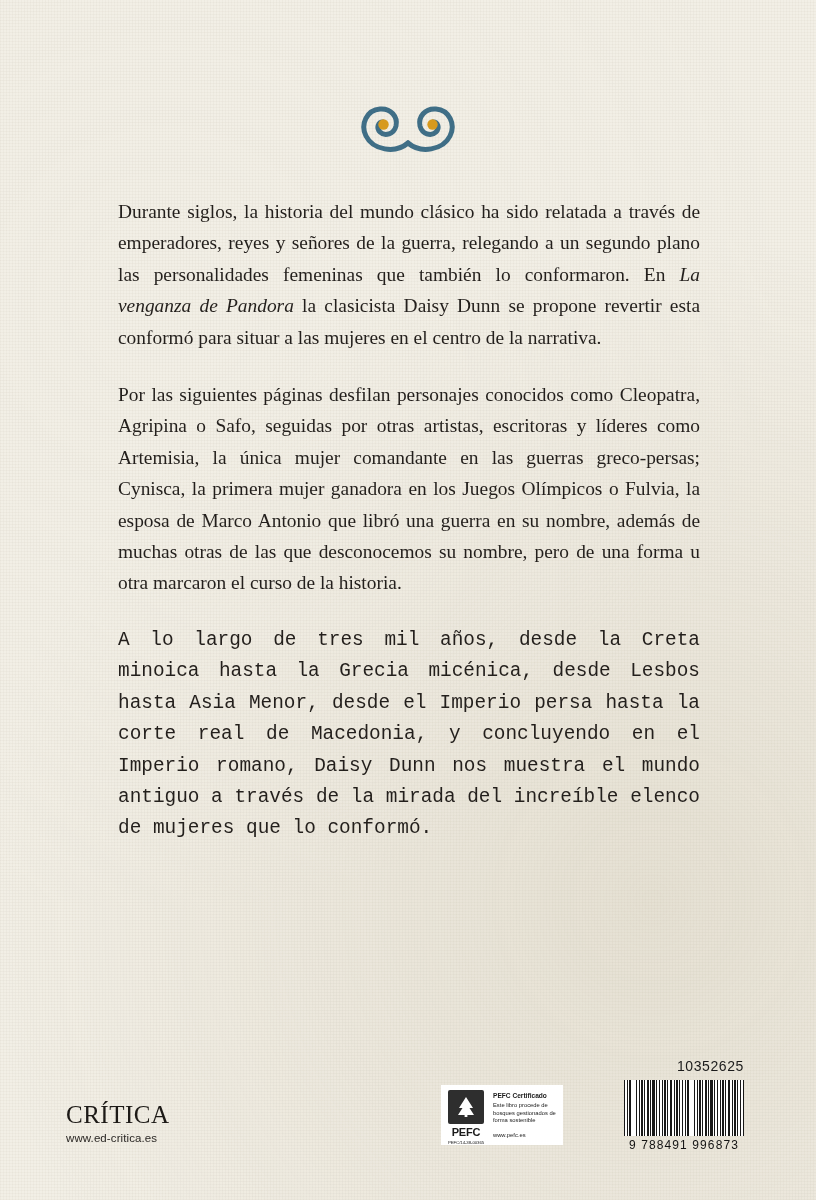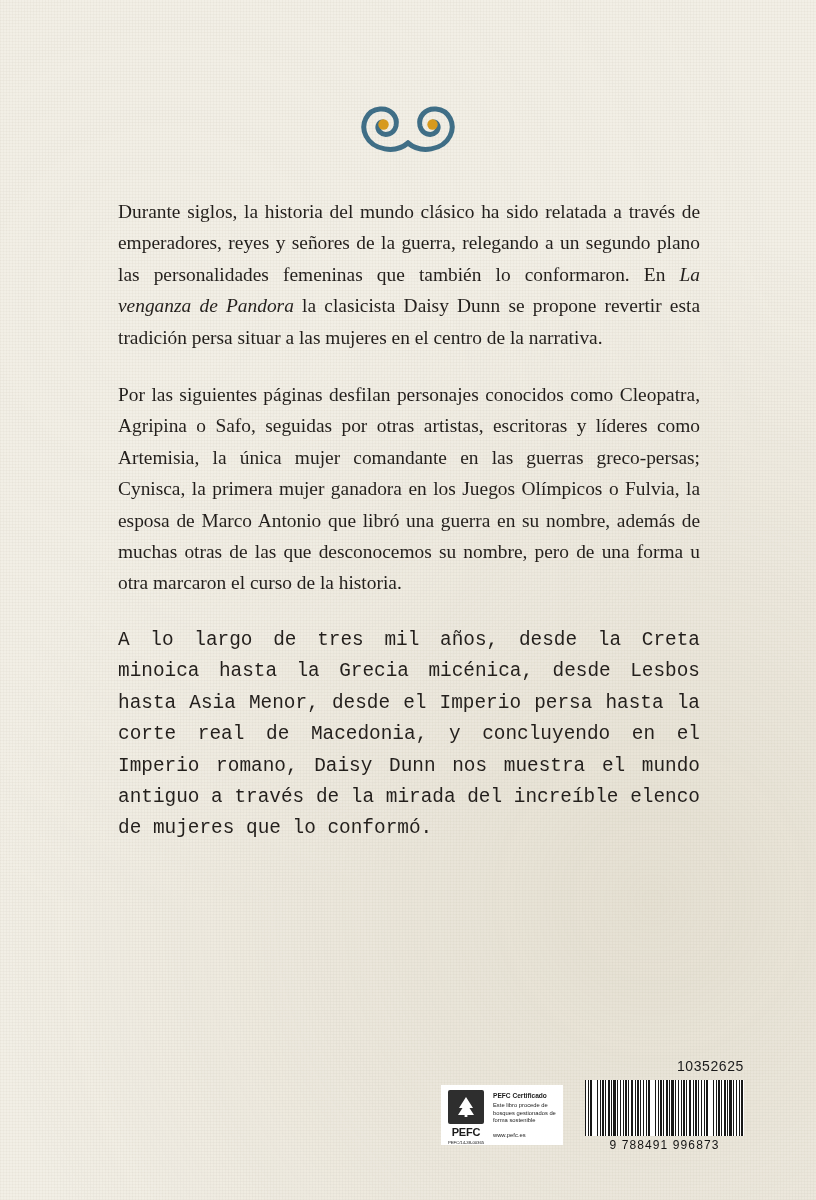--- a/index.html
+++ b/index.html
@@ -155,21 +155,21 @@
   .pefc-url {
     font-size: 5.8px;
     margin-top: 7px;
   }
 
   
   .barcode-block {
     position: absolute;
     right: 72px;
     bottom: 48px;
-    width: 159px;
+    width: 120px;
     text-align: center;
   }
   .barcode-number {
     font-family: "Liberation Sans", sans-serif;
     font-size: 14px;
     color: #1b1b1b;
     letter-spacing: 0.6px;
     text-align: right;
     margin-bottom: 6px;
   }
@@ -209,25 +209,29 @@
       <g fill="none" stroke="#3f6e86" stroke-width="5" stroke-linecap="round">
         <path d="M53,47 C40,58 18,54 11,40 C5,28 12,14 25,13 C36,12 43,21 41,30 C39,38 30,41 25,36 C21,32 23,26 28,26"></path>
         <path d="M53,47 C66,58 88,54 95,40 C101,28 94,14 81,13 C70,12 63,21 65,30 C67,38 76,41 81,36 C85,32 83,26 78,26"></path>
       </g>
       <circle cx="28.5" cy="28.5" r="5.2" fill="#d79a1e"></circle>
       <circle cx="77.5" cy="28.5" r="5.2" fill="#d79a1e"></circle>
     </svg>
   </div>
 
   <div class="copy">
-    <p><span>Durante siglos, la historia del mundo clásico ha sido relatada a través de emperadores, reyes y señores de la guerra, relegando a un segundo plano las personalidades femeninas que también lo conformaron. En </span><em>La venganza de Pandora</em><span> la clasicista Daisy Dunn se propone revertir esta tradición persa situar a las mujeres en el centro de la narrativa.</span></p>
+    <p><span>Durante siglos, la historia del mundo clásico ha sido relatada a través de emperadores, reyes y señores de la guerra, relegando a un segundo plano las personalidades femeninas que también lo conformaron. En </span><em>La venganza de Pandora</em><span> la clasicista Daisy Dunn se propone revertir esta conformó para situar a las mujeres en el centro de la narrativa.</span></p>
     <p>Por las siguientes páginas desfilan personajes conocidos como Cleopatra, Agripina o Safo, seguidas por otras artistas, escritoras y líderes como Artemisia, la única mujer comandante en las guerras greco-persas; Cynisca, la primera mujer ganadora en los Juegos Olímpicos o Fulvia, la esposa de Marco Antonio que libró una guerra en su nombre, además de muchas otras de las que desconocemos su nombre, pero de una forma u otra marcaron el curso de la historia.</p>
     <p>A lo largo de tres mil años, desde la Creta minoica hasta la Grecia micénica, desde Lesbos hasta Asia Menor, desde el Imperio persa hasta la corte real de Macedonia, y concluyendo en el Imperio romano, Daisy Dunn nos muestra el mundo antiguo a través de la mirada del increíble elenco de mujeres que lo conformó.</p>
   </div>
 
+  <div class="publisher">
+    <div class="publisher-name">CRÍTICA</div>
+    <div class="publisher-url">www.ed-critica.es</div>
+  </div>
 
   <div class="pefc">
     <div class="pefc-logo">
       <div class="pefc-mark">
         <svg width="28" height="28" viewBox="0 0 28 28" xmlns="http://www.w3.org/2000/svg">
           <path d="M14 4 L21 15 L17.5 15 L22 22 L6 22 L10.5 15 L7 15 Z" fill="#ffffff"></path>
           <rect x="12.6" y="20" width="2.8" height="4" fill="#ffffff"></rect>
         </svg>
       </div>
       <div class="pefc-word">PEFC</div>

